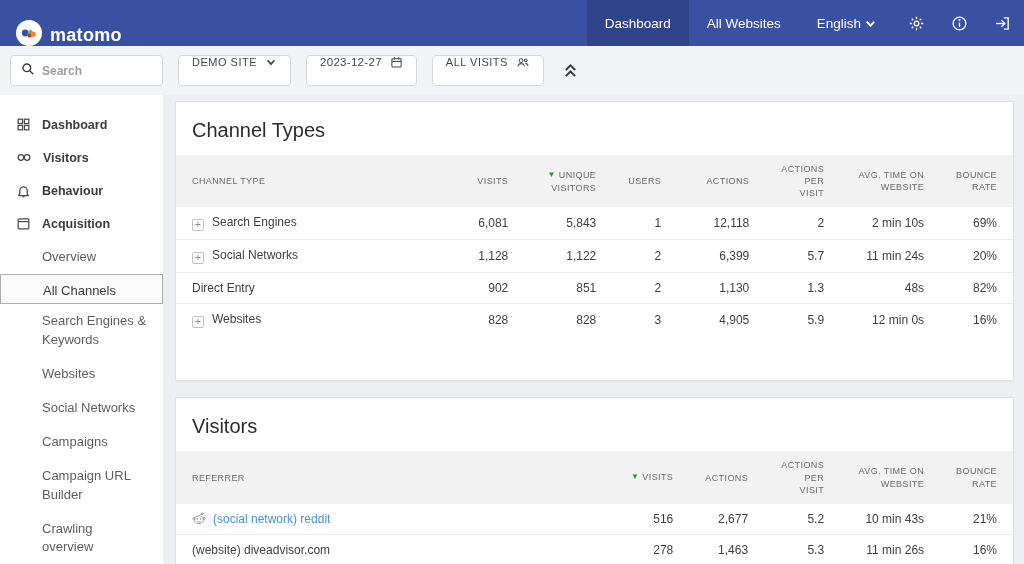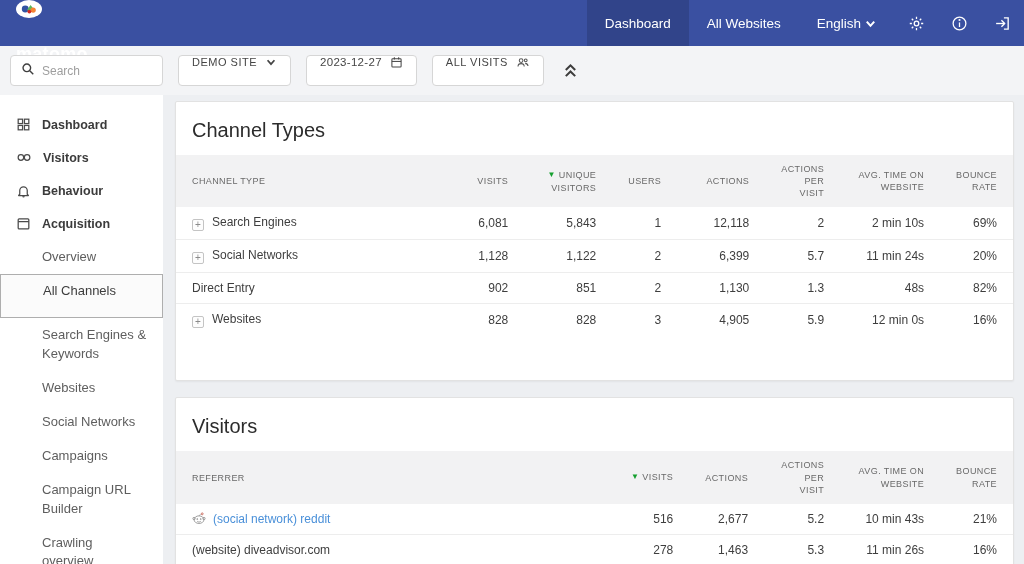--- a/index.html
+++ b/index.html
@@ -1,44 +1,44 @@
 <!DOCTYPE html>
 <html><head>
 <meta charset="utf-8">
 <style>
   * { box-sizing: border-box; margin: 0; padding: 0; }
   html,body { width:1024px; height:564px; overflow:hidden; }
   body { font-family:"Liberation Sans", sans-serif; background:#edeff2; color:#3f3f3f; }
 
   
   .navbar { height:46px; background:#3a50a1; display:flex; align-items:stretch; color:#fff; }
-  .brand { display:flex; align-items:flex-start; gap:26px; padding:0 16px;flex-direction:column; }
+  .brand { display:flex; align-items:flex-end; gap:8px; padding:0 16px; }
   .brand-logo { width:26px; height:26px; border-radius:50%; background:#fff; display:flex; align-items:center; justify-content:center; }
   .brand-name { font-size:18px; font-weight:bold; letter-spacing:0.3px; }
   .nav-right { margin-left:auto; display:flex; align-items:stretch; }
   .nav-item { display:flex; align-items:center; padding:0 18px; font-size:13.5px; cursor:pointer; white-space:nowrap; }
   .nav-item.active { background:rgba(0,0,0,0.14); }
   .nav-item .chev { margin-left:3px; display:flex; }
   .nav-icon { display:flex; align-items:center; padding:0 13px; cursor:pointer; }
 
   
   .toolbar { height:49px; display:flex; align-items:center; padding:0 10px; gap:15px; background:#f3f4f6; }
   .searchbox { display:flex; align-items:center; gap:7px; width:153px; height:31px; background:#fff; border:1px solid #d6d6d6; border-radius:4px; padding:0 10px; }
-  .searchbox input { border:none; outline:none; width:100%; font-size:12px; font-family:inherit; color:#444; background:transparent; }
+  .searchbox input { border:none; outline:none; width:100%; font-size:12px; font-family:inherit; color:#444; background:transparent;font-weight:bold; }
   .searchbox input::placeholder { color:#9e9e9e; }
   .tb-btn { display:flex; align-items:flex-start; gap:8px; height:31px; background:#fff; border:1px solid #d6d6d6; border-radius:4px; padding:0 13px; font-size:11px; letter-spacing:0.5px; color:#454545; font-weight:500; cursor:pointer; white-space:nowrap; }
   .collapse-btn { display:flex; flex-direction:column; align-items:center; cursor:pointer; padding:0 4px; }
 
   
   .main { display:flex; height:469px; }
   .sidebar { width:163px; min-width:163px; background:#fff; padding-top:13px; overflow:hidden; }
   .side-item { display:flex; align-items:center; gap:11px; padding:9px 16px; font-size:12.5px; font-weight:bold; color:#3b3b3b; cursor:pointer; }
   .side-item svg { flex:none; }
   .side-sub { padding:8px 16px 8px 42px; font-size:13px; color:#5e5e5e; cursor:pointer; line-height:1.4; }
-  .side-sub.selected { border:1px solid #aeaeae; background:#fbfbfb; color:#3d3d3d; padding-top:7px; padding-bottom:17px; }
+  .side-sub.selected { border:1px solid #aeaeae; background:#fbfbfb; color:#3d3d3d; padding-top:7px; padding-bottom:3px; }
 
   .content { flex:1; padding:6px 10px 0 12px; overflow:hidden; }
   .panel { background:#fff; border:1px solid #e2e2e2; border-radius:2px; box-shadow:0 1px 2px rgba(0,0,0,0.05); margin-bottom:16px; }
   .panel-title { font-size:20px; font-weight:400; color:#2c2c2c; padding:17px 16px 13px; }
 
   table { width:100%; border-collapse:collapse; font-size:12px; }
   thead th { background:#f2f2f3; color:#696969; font-size:9px; font-weight:400; text-transform:uppercase; letter-spacing:0.4px; text-align:right; padding:8px 16px; line-height:1.35; vertical-align:middle; }
   thead th.col-label { text-align:left; }
   tbody td { padding:8px 16px; text-align:right; color:#3e3e3e; border-top:1px solid #ededed; white-space:nowrap; }
   tbody tr:first-child td { border-top:none; }

